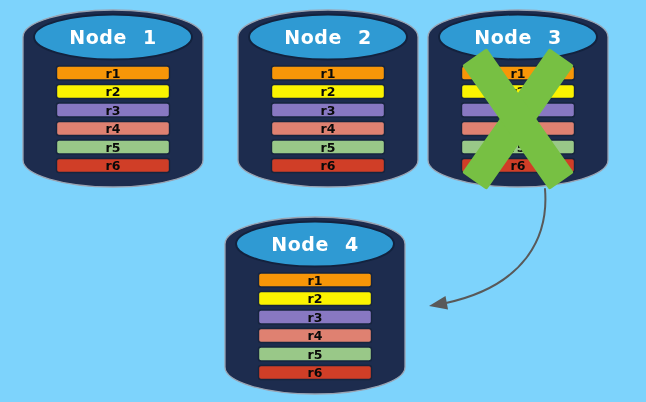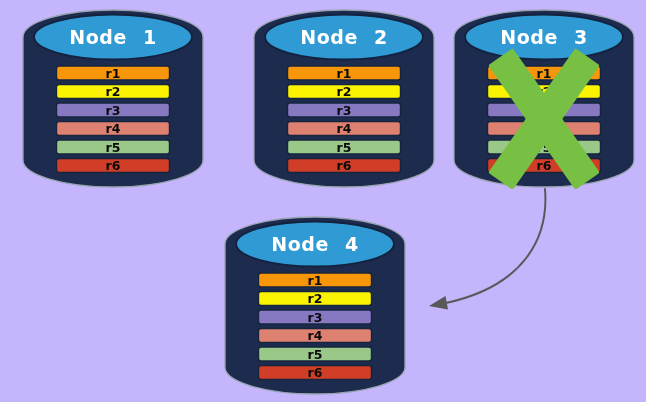--- a/index.html
+++ b/index.html
@@ -1,17 +1,17 @@
 <!DOCTYPE html>
 <html><head>
 <meta charset="utf-8">
 <style>
   html,body{margin:0;padding:0;background:#ffffff;}
   .canvas{
-    position:relative;width:646px;height:402px;background:#c4b5fd;
+    position:relative;width:646px;height:402px;background:#7dd3fc;
     font-family:"DejaVu Sans","Liberation Sans",sans-serif;overflow:hidden;
   }
   .node{position:absolute;width:184px;height:184px;}
   .node svg{overflow:visible;display:block;}
   .cyl-body{stroke:#9aa3b2;stroke-width:1.3;}
   .cyl-top{stroke:#13223e;stroke-width:2;}
   .node-title{
     font-family:"DejaVu Sans","Liberation Sans",sans-serif;
     font-size:19px;font-weight:bold;fill:#ffffff;
     text-anchor:middle;letter-spacing:.5px;word-spacing:9px;
@@ -44,21 +44,21 @@
         <rect class="row-bar" x="35.5" y="114.5" width="113" height="14" rx="2.5" fill="#df8171"></rect>
         <text class="row-label" x="92" y="126.3">r4</text>
         <rect class="row-bar" x="35.5" y="133" width="113" height="14" rx="2.5" fill="#99c888"></rect>
         <text class="row-label" x="92" y="144.8">r5</text>
         <rect class="row-bar" x="35.5" y="151.5" width="113" height="14" rx="2.5" fill="#d03e27"></rect>
         <text class="row-label" x="92" y="163.3">r6</text>
       </g>
     </svg>
   </div>
 
-  <div class="node" style="left:252px;top:7px">
+  <div class="node" style="left:236px;top:7px">
     <svg width="184" height="184" viewBox="0 0 184 184">
       <path class="cyl-body" d="M 2 30 A 90 27 0 0 1 182 30 L 182 153 A 90 27 0 0 1 2 153 Z" fill="#1d2c4e"></path>
       <ellipse class="cyl-top" cx="92" cy="30" rx="79" ry="22.5" fill="#2f9ad3"></ellipse>
       <text class="node-title" x="92" y="37">Node 2</text>
       <g>
         <rect class="row-bar" x="35.5" y="59" width="113" height="14" rx="2.5" fill="#f79608"></rect>
         <text class="row-label" x="92" y="70.8">r1</text>
         <rect class="row-bar" x="35.5" y="77.5" width="113" height="14" rx="2.5" fill="#fbf300"></rect>
         <text class="row-label" x="92" y="89.3">r2</text>
         <rect class="row-bar" x="35.5" y="96" width="113" height="14" rx="2.5" fill="#8878c2"></rect>
@@ -66,21 +66,21 @@
         <rect class="row-bar" x="35.5" y="114.5" width="113" height="14" rx="2.5" fill="#df8171"></rect>
         <text class="row-label" x="92" y="126.3">r4</text>
         <rect class="row-bar" x="35.5" y="133" width="113" height="14" rx="2.5" fill="#99c888"></rect>
         <text class="row-label" x="92" y="144.8">r5</text>
         <rect class="row-bar" x="35.5" y="151.5" width="113" height="14" rx="2.5" fill="#d03e27"></rect>
         <text class="row-label" x="92" y="163.3">r6</text>
       </g>
     </svg>
   </div>
 
-  <div class="node" style="left:452px;top:7px">
+  <div class="node" style="left:426px;top:7px">
     <svg width="184" height="184" viewBox="0 0 184 184">
       <path class="cyl-body" d="M 2 30 A 90 27 0 0 1 182 30 L 182 153 A 90 27 0 0 1 2 153 Z" fill="#1d2c4e"></path>
       <ellipse class="cyl-top" cx="92" cy="30" rx="79" ry="22.5" fill="#2f9ad3"></ellipse>
       <text class="node-title" x="92" y="37">Node 3</text>
       <g>
         <rect class="row-bar" x="35.5" y="59" width="113" height="14" rx="2.5" fill="#f79608"></rect>
         <text class="row-label" x="92" y="70.8">r1</text>
         <rect class="row-bar" x="35.5" y="77.5" width="113" height="14" rx="2.5" fill="#fbf300"></rect>
         <text class="row-label" x="92" y="89.3">r2</text>
         <rect class="row-bar" x="35.5" y="96" width="113" height="14" rx="2.5" fill="#8878c2"></rect>

